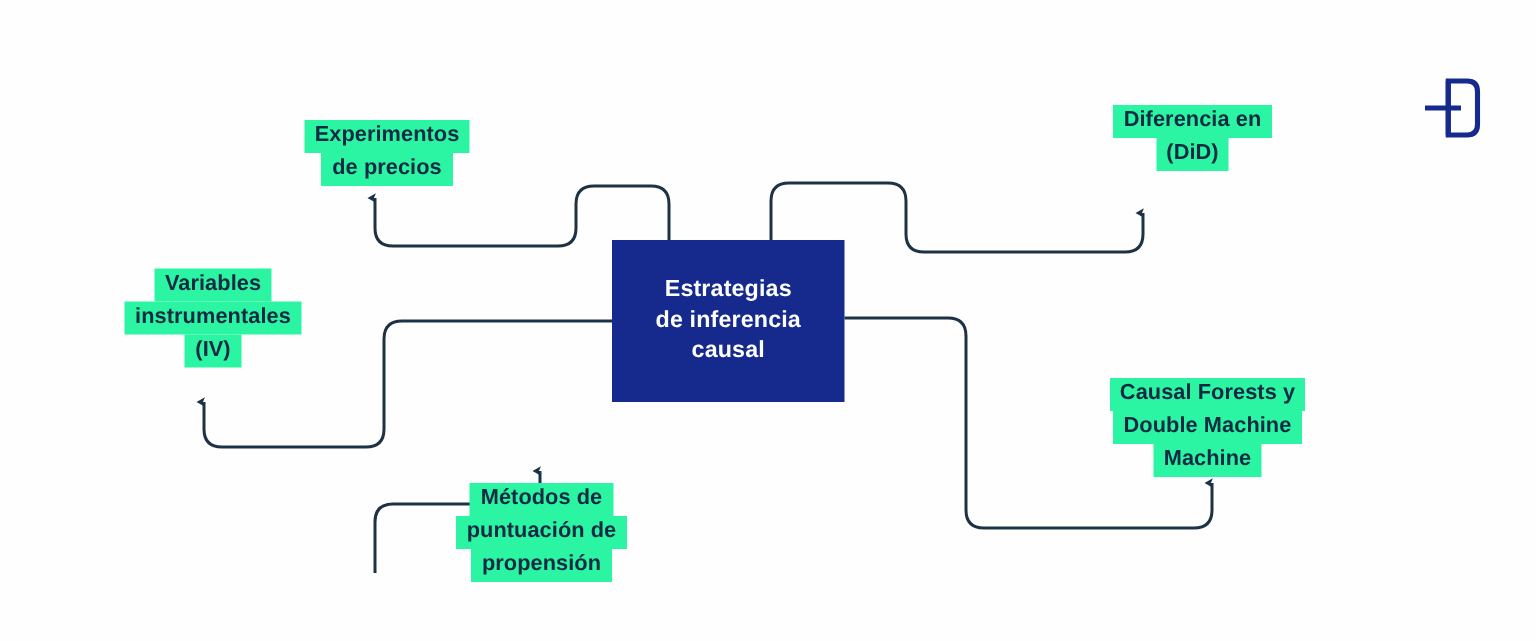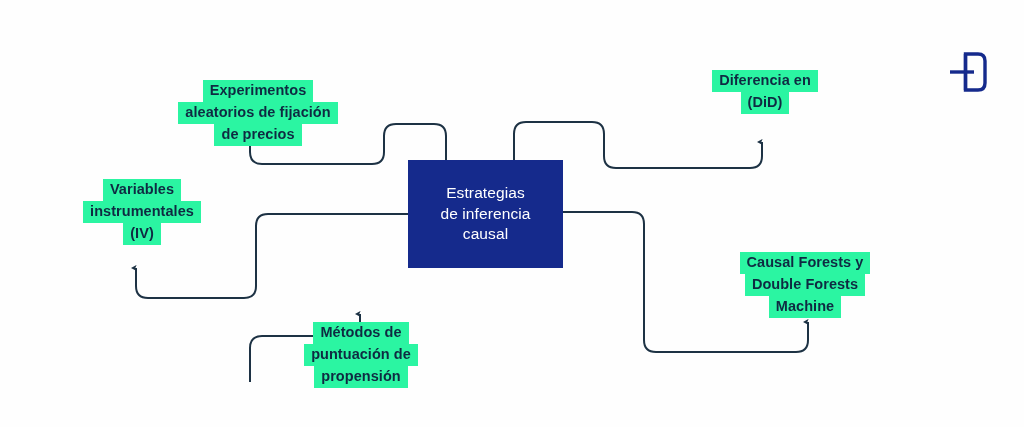--- a/index.html
+++ b/index.html
@@ -35,21 +35,21 @@
     height: 108px;
     background: #152a8c;
     display: flex;
     align-items: center;
     justify-content: center;
     z-index: 3;
   }
   .center-node .label {
     color: #ffffff;
     font-size: 15.5px;
-    font-weight: normal;
+    font-weight: bold;
     line-height: 1.33;
     text-align: center;
     letter-spacing: 0.1px;
     white-space: pre-line;
   }
   .leaf {
     position: absolute;
     z-index: 3;
     text-align: center;
     line-height: 1.32;
@@ -63,21 +63,21 @@
   }
   .leaf .line > span {
     background: #2bf5a2;
     padding: 1px 7px 2px 7px;
     display: inline-block;
     box-decoration-break: clone;
     -webkit-box-decoration-break: clone;
   }
   
   #leaf-experimentos { left: 160px; top: 60px;  width: 196px; margin-top: 20px; }
-  #leaf-did          { left: 690px; top: 70px;  width: 150px; }
+  #leaf-did          { left: 720px; top: 70px;  width: 150px; }
   #leaf-iv           { left: 66px;  top: 179px; width: 152px; }
   #leaf-metodos      { left: 288px; top: 322px; width: 146px; }
   #leaf-causal       { left: 722px; top: 252px; width: 166px; }
 
   .logo {
     position: absolute;
     left: 944px;
     top: 48px;
     width: 44px;
     height: 48px;
@@ -115,21 +115,20 @@
   </svg>
 
   <div class="center-node">
     <div class="label">Estrategias
 de inferencia
 causal</div>
   </div>
 
   <div class="leaf" id="leaf-experimentos">
     <span class="line"><span>Experimentos</span></span>
-    <span class="line"><span>aleatorios de fijación</span></span>
     <span class="line"><span>de precios</span></span>
   </div>
 
   <div class="leaf" id="leaf-did">
     <span class="line"><span>Diferencia en</span></span>
     <span class="line"><span>(DiD)</span></span>
   </div>
 
   <div class="leaf" id="leaf-iv">
     <span class="line"><span>Variables</span></span>
@@ -138,21 +137,21 @@
   </div>
 
   <div class="leaf" id="leaf-metodos">
     <span class="line"><span>Métodos de</span></span>
     <span class="line"><span>puntuación de</span></span>
     <span class="line"><span>propensión</span></span>
   </div>
 
   <div class="leaf" id="leaf-causal">
     <span class="line"><span>Causal Forests y</span></span>
-    <span class="line"><span>Double Forests</span></span>
+    <span class="line"><span>Double Machine</span></span>
     <span class="line"><span>Machine</span></span>
   </div>
 
   <svg class="logo" viewBox="0 0 44 48" width="44" height="48" xmlns="http://www.w3.org/2000/svg">
     <g fill="none" stroke="#152a8c" stroke-width="3.4" stroke-linecap="butt">
       <path d="M21.5,6 L34,6 Q41,6 41,13 L41,35 Q41,42 34,42 L21.5,42 Z"></path>
       <path d="M21.5,6 L21.5,42"></path>
       <path d="M6,24 L30,24"></path>
     </g>
   </svg>

